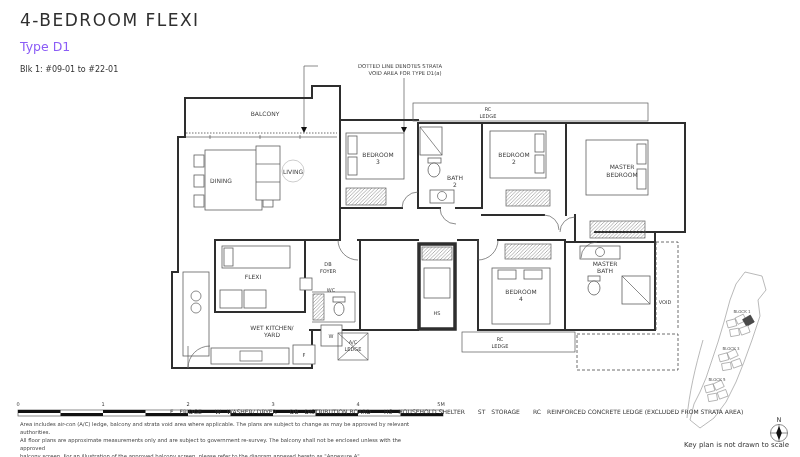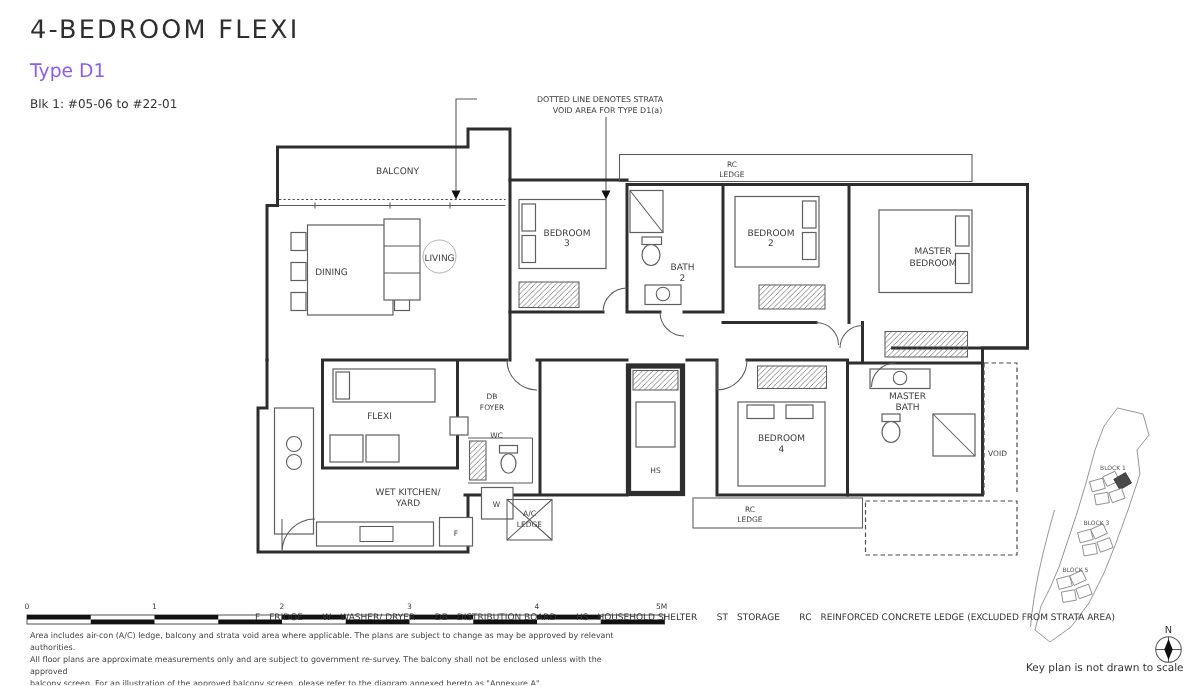--- a/index.html
+++ b/index.html
@@ -38,21 +38,21 @@
   #note{position:absolute;left:684px;top:441px;font-size:7px;color:#333;}
 </style>
 </head>
 <body>
 
 <div id="page">
 
   <div id="hdr">
     <div class="title">4-BEDROOM FLEXI</div>
     <div class="type">Type D1</div>
-    <div class="blk">Blk 1: #05-06 to #22-01</div>
+    <div class="blk">Blk 1: #09-01 to #22-01</div>
   </div>
 
   <svg width="800" height="457" viewBox="0 0 800 457">
     <defs>
       <pattern id="hp" width="3.5" height="3.5" patternUnits="userSpaceOnUse">
         <path d="M0,3.5 L3.5,0" stroke="#666" stroke-width="0.5"></path>
       </pattern>
     </defs>
 
     <g>

